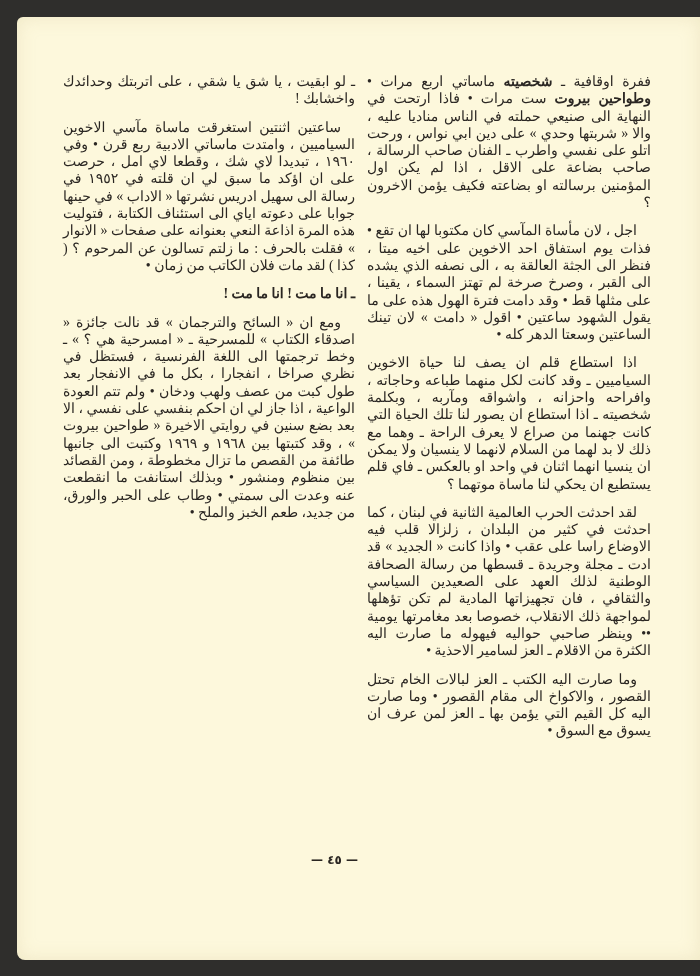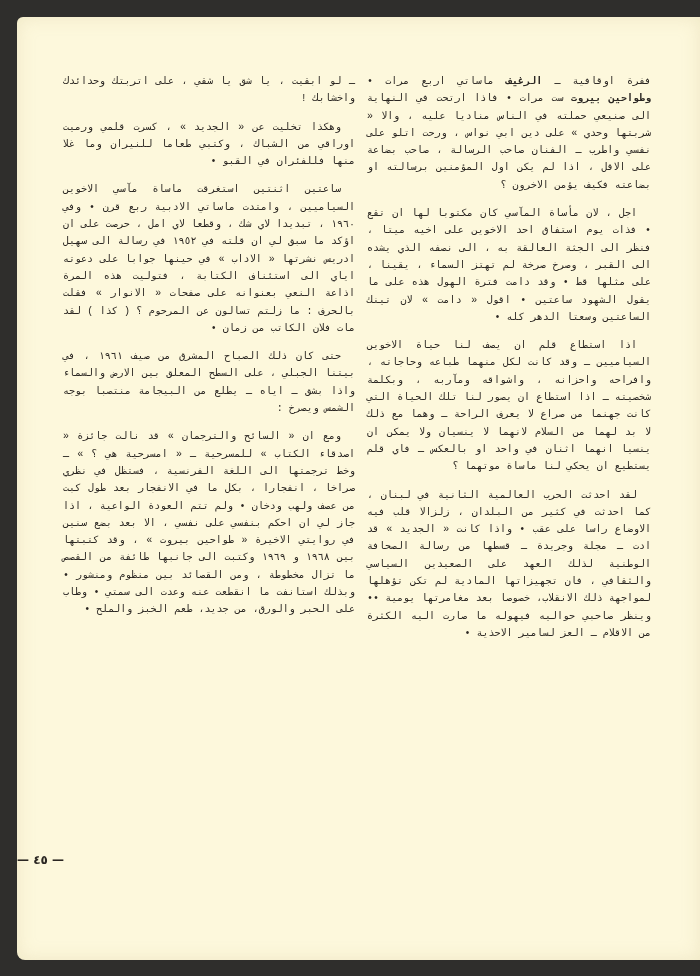--- a/index.html
+++ b/index.html
@@ -17,57 +17,57 @@
     border-radius: 6px 0 0 8px;
     box-shadow: inset 0 0 18px rgba(200,185,130,0.25);
   }
   .col {
     position: absolute;
     top: 56px;
     direction: rtl;
     text-align: justify;
     text-align-last: right;
     color: #2a2622;
-    font-family: Liberation Mono, monospace;
-    font-size: 10px;
+    font-family: Liberation Serif, serif;
+    font-size: 14px;
     line-height: 17.3px;
   }
   .col.right { left: 350px; width: 284px; }
   .col.left  { left: 46px;  width: 292px; }
   .para { margin: 0 0 11px 0; text-indent: 14px; }
   .para.noindent { text-indent: 0; }
   .para.heading { font-weight: bold; text-indent: 0; margin-top: 2px; }
   .page-number {
     position: absolute;
     left: 0; width: 635px; top: 836px;
-    text-align: left;
+    text-align: center;
     direction: rtl;
     font-family: "DejaVu Sans", sans-serif;
     font-size: 12px;
     font-weight: bold;
     color: #2a2622;
   }
   b { font-weight: bold; }
 </style>
 </head>
 <body>
 
 <div class="page">
 
   <div class="col right">
     <p class="para noindent">
-      <span>ففرة اوقافية ـ </span><b>الرغيف</b><span> ماساتي اربع مرات • </span><b>وطواحين بيروت</b><span> ست مرات • فاذا ارتحت في النهاية الى صنيعي حملته في الناس مناديا عليه ، والا « شربتها وحدي » على دين ابي نواس ، ورحت اتلو على نفسي واطرب ـ الفنان صاحب الرسالة ، صاحب بضاعة على الاقل ، اذا لم يكن اول المؤمنين برسالته او بضاعته فكيف يؤمن الاخرون ؟</span>
+      <span>ففرة اوقافية ـ </span><b>شخصيته</b><span> ماساتي اربع مرات • </span><b>وطواحين بيروت</b><span> ست مرات • فاذا ارتحت في النهاية الى صنيعي حملته في الناس مناديا عليه ، والا « شربتها وحدي » على دين ابي نواس ، ورحت اتلو على نفسي واطرب ـ الفنان صاحب الرسالة ، صاحب بضاعة على الاقل ، اذا لم يكن اول المؤمنين برسالته او بضاعته فكيف يؤمن الاخرون ؟</span>
     </p>
     <p class="para">اجل ، لان مأساة المآسي كان مكتوبا لها ان تقع • فذات يوم استفاق احد الاخوين على اخيه ميتا ، فنظر الى الجثة العالقة به ، الى نصفه الذي يشده الى القبر ، وصرخ صرخة لم تهتز السماء ، يقينا ، على مثلها قط • وقد دامت فترة الهول هذه على ما يقول الشهود ساعتين • اقول « دامت » لان تينك الساعتين وسعتا الدهر كله •</p>
     <p class="para">اذا استطاع قلم ان يصف لنا حياة الاخوين السياميين ـ وقد كانت لكل منهما طباعه وحاجاته ، وافراحه واحزانه ، واشواقه ومآربه ، وبكلمة شخصيته ـ اذا استطاع ان يصور لنا تلك الحياة التي كانت جهنما من صراع لا يعرف الراحة ـ وهما مع ذلك لا بد لهما من السلام لانهما لا ينسيان ولا يمكن ان ينسيا انهما اثنان في واحد او بالعكس ـ فاي قلم يستطيع ان يحكي لنا ماساة موتهما ؟</p>
     <p class="para">لقد احدثت الحرب العالمية الثانية في لبنان ، كما احدثت في كثير من البلدان ، زلزالا قلب فيه الاوضاع راسا على عقب • واذا كانت « الجديد » قد ادت ـ مجلة وجريدة ـ قسطها من رسالة الصحافة الوطنية لذلك العهد على الصعيدين السياسي والثقافي ، فان تجهيزاتها المادية لم تكن تؤهلها لمواجهة ذلك الانقلاب، خصوصا بعد مغامرتها يومية •• وينظر صاحبي حواليه فيهوله ما صارت اليه الكثرة من الاقلام ـ العز لسامير الاحذية •</p>
+    <p class="para">وما صارت اليه الكتب ـ العز لبالات الخام تحتل القصور ، والاكواخ الى مقام القصور • وما صارت اليه كل القيم التي يؤمن بها ـ العز لمن عرف ان يسوق مع السوق •</p>
   </div>
 
   <div class="col left">
     <p class="para noindent">ـ لو ابقيت ، يا شق يا شقي ، على اتربتك وحدائدك واخشابك !</p>
-    <p class="para">وهكذا تخليت عن « الجديد » ، كسرت قلمي ورميت اوراقي من الشباك ، وكتبي طعاما للنيران وما غلا منها فللفئران في القبو •</p>
     <p class="para">ساعتين اثنتين استغرقت ماساة مآسي الاخوين السياميين ، وامتدت ماساتي الادبية ربع قرن • وفي ١٩٦٠ ، تبديدا لاي شك ، وقطعا لاي امل ، حرصت على ان اؤكد ما سبق لي ان قلته في ١٩٥٢ في رسالة الى سهيل ادريس نشرتها « الاداب » في حينها جوابا على دعوته اياي الى استئناف الكتابة ، فتوليت هذه المرة اذاعة النعي بعنوانه على صفحات « الانوار » فقلت بالحرف : ما زلتم تسالون عن المرحوم ؟ ( كذا ) لقد مات فلان الكاتب من زمان •</p>
-    <p class="para">حتى كان ذلك الصباح المشرق من صيف ١٩٦١ ، في بيتنا الجبلي ، على السطح المعلق بين الارض والسماء واذا بشق ـ اياه ـ يطلع من البيجامة منتصبا بوجه الشمس ويصرخ :</p>
+    <p class="para heading">ـ انا ما مت ! انا ما مت !</p>
     <p class="para">ومع ان « السائح والترجمان » قد نالت جائزة « اصدقاء الكتاب » للمسرحية ـ « امسرحية هي ؟ » ـ وخط ترجمتها الى اللغة الفرنسية ، فستظل في نظري صراخا ، انفجارا ، بكل ما في الانفجار بعد طول كبت من عصف ولهب ودخان • ولم تتم العودة الواعية ، اذا جاز لي ان احكم بنفسي على نفسي ، الا بعد بضع سنين في روايتي الاخيرة « طواحين بيروت » ، وقد كتبتها بين ١٩٦٨ و ١٩٦٩ وكتبت الى جانبها طائفة من القصص ما تزال مخطوطة ، ومن القصائد بين منظوم ومنشور • وبذلك استانفت ما انقطعت عنه وعدت الى سمتي • وطاب على الحبر والورق، من جديد، طعم الخبز والملح •</p>
   </div>
 
   <div class="page-number">— ٤٥ —</div>
 </div>
 
 </body></html>

